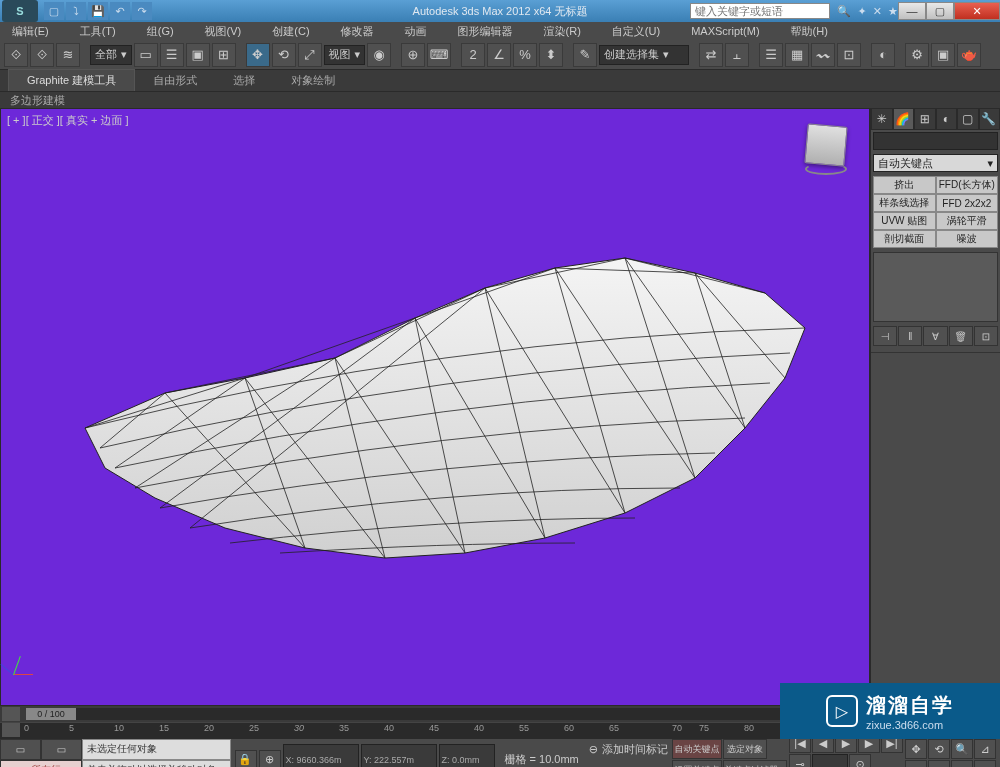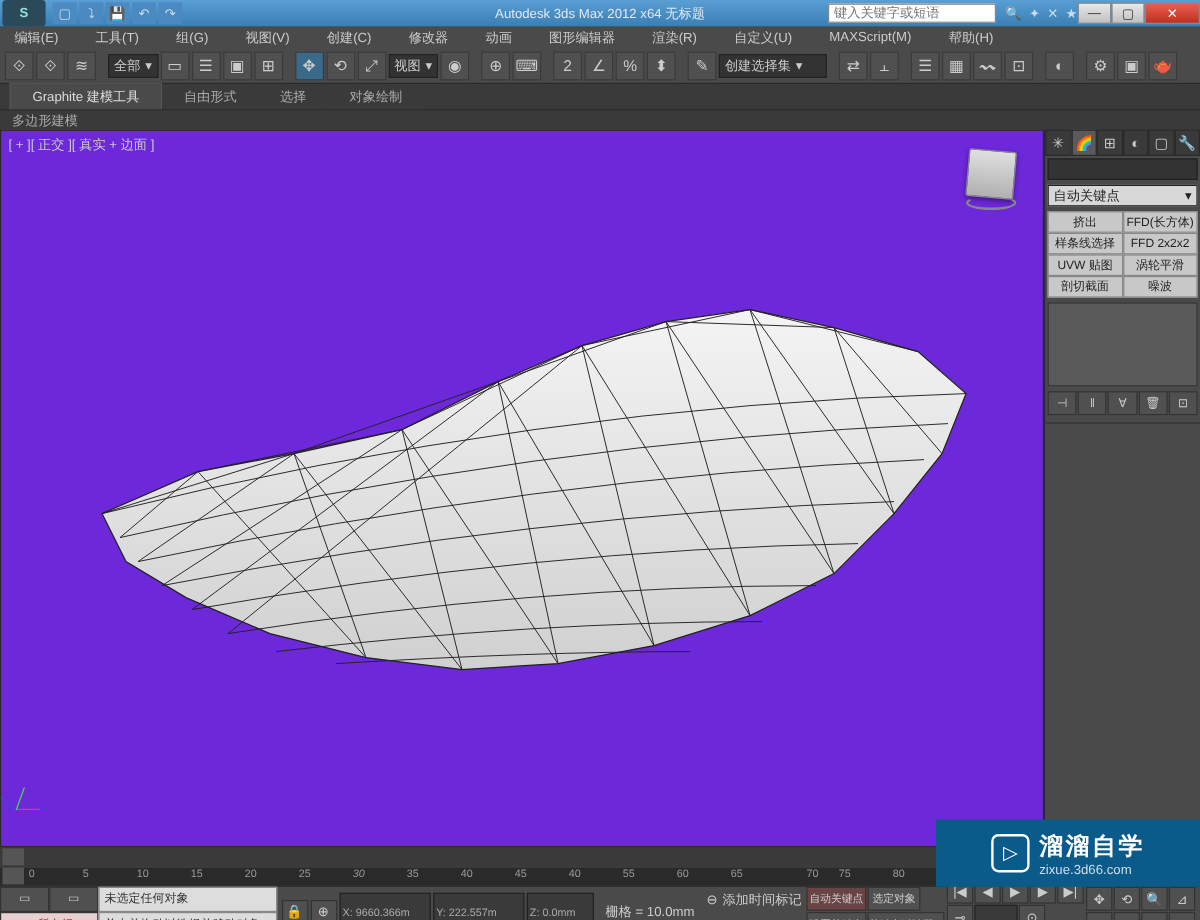--- a/index.html
+++ b/index.html
@@ -271,20 +271,23 @@
       <div class="mod-tool">∀</div>
       <div class="mod-tool">🗑</div>
       <div class="mod-tool">⊡</div>
     </div>
     <div class="cmd-spacer"></div>
   </div>
 </div>
 
 <div class="timeline-area">
   <div style="width:18px;height:14px;background:#555;margin:0 2px"></div>
+  <div class="time-slider">
+    <div class="time-thumb">0 / 100</div>
+  </div>
 </div>
 <div class="time-ruler" id="time-ruler">
   <div style="width:18px;height:14px;background:#555;margin:0 2px"></div>
 <div class="time-tick" style="left: 24px;">0</div>
     <div class="time-tick" style="left: 69px;">5</div>
     <div class="time-tick" style="left: 114px;">10</div>
     <div class="time-tick" style="left: 159px;">15</div>
     <div class="time-tick" style="left: 204px;">20</div>
     <div class="time-tick" style="left: 249px;">25</div>
     <div class="time-tick" style="left: 294px; font-style: italic;">30</div>

